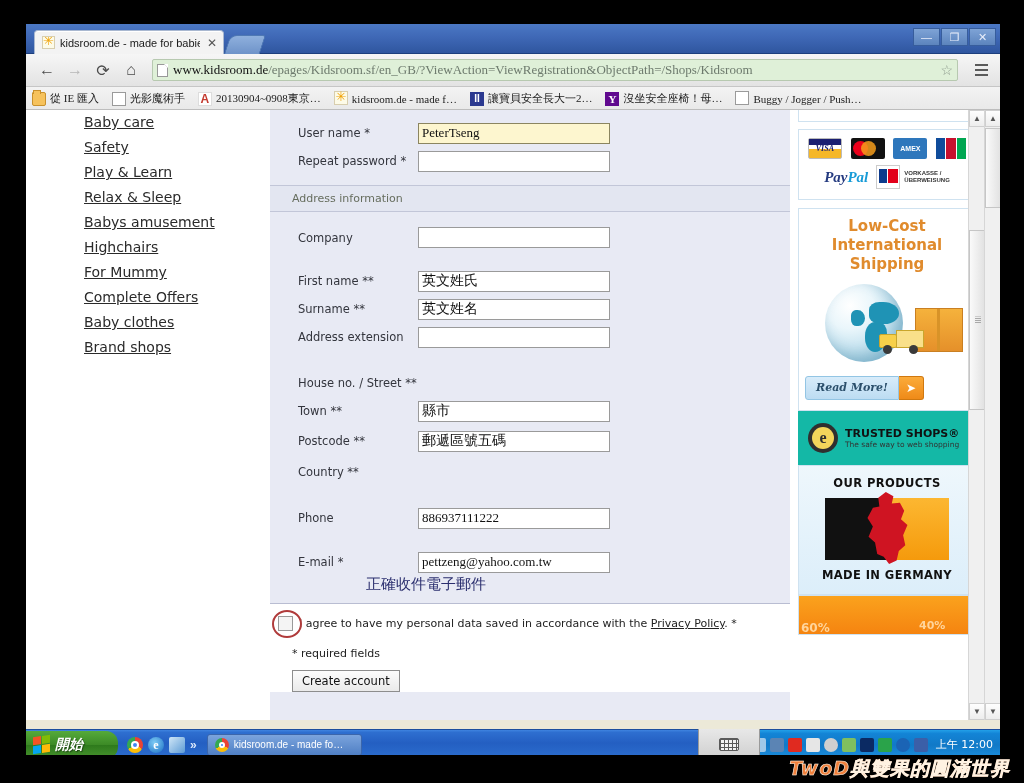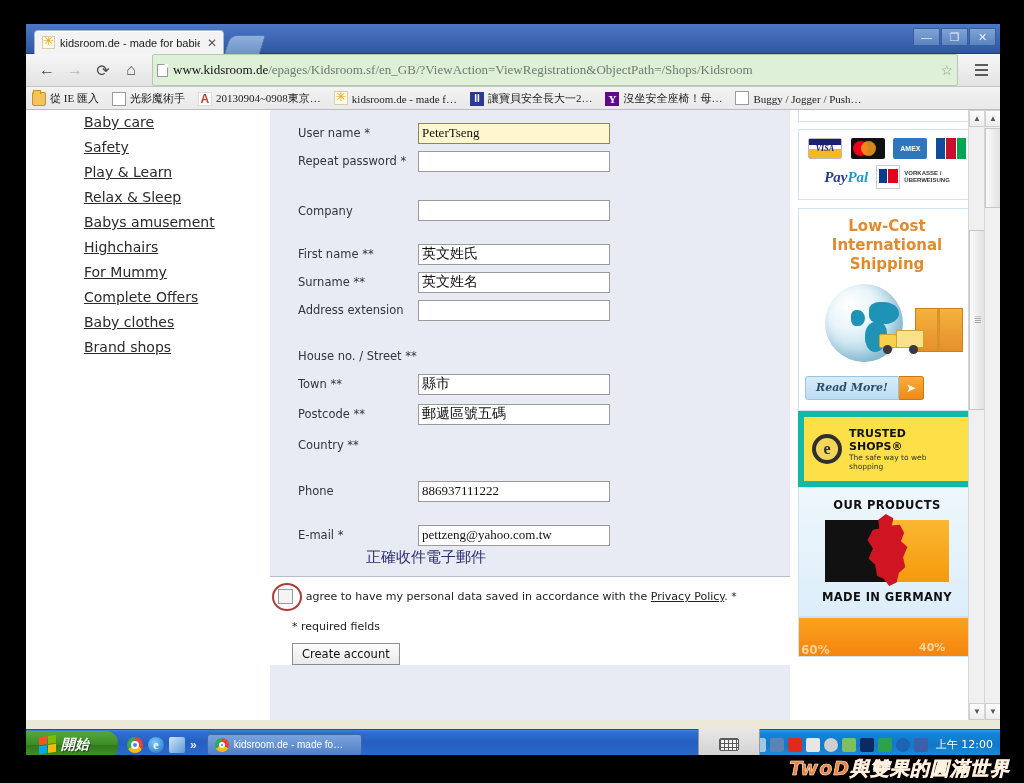--- a/index.html
+++ b/index.html
@@ -99,21 +99,21 @@
   }
   .navbtn {
     width: 26px; height: 24px;
     display: flex; align-items: center; justify-content: center;
     color: #4c4c4c; font-size: 16px;
     margin-right: 2px;
   }
   .navbtn.disabled { color: #b6b6b6; }
   #omnibox {
     flex: 1;
-    height: 32px;
+    height: 22px;
     margin: 0 6px 0 6px;
     background: #dff0d8;
     border: 1px solid #b7c9b0;
     border-radius: 2px;
     display: flex; align-items: center;
     padding: 0 4px;
     position: relative;
   }
   .page-ico {
     width: 11px; height: 13px; background: #fff;
@@ -343,21 +343,21 @@
     font-size:11px; color:#2b4f6b; padding: 4px 10px; border-radius: 3px 0 0 3px;
   }
   .readmore .rm-arrow {
     background: linear-gradient(to bottom,#fbab3a,#ef8a18);
     border:1px solid #d0780f; border-left:none;
     color:#fff; font-size:12px; padding: 4px 7px; border-radius: 0 3px 3px 0;
     display:flex;align-items:center;
   }
 
   
-  .trusted { background:#fde047; border:6px solid #14b8a6; display:flex; align-items:center; gap:7px; padding:10px 8px; }
+  .trusted { background:#14b8a6; border:2px solid #14b8a6; display:flex; align-items:center; gap:7px; padding:10px 8px; }
   .ts-seal { width:30px;height:30px;border-radius:50%;background:#2f2f2f;position:relative;flex:0 0 auto;}
   .ts-seal::after{content:"e";position:absolute;inset:4px;border-radius:50%;background:#f3d55b;color:#2f2f2f;font-family:"Liberation Serif",serif;font-size:16px;font-weight:bold;text-align:center;line-height:22px;}
   .ts-t1 { font-family:"DejaVu Sans",sans-serif; font-weight:bold; font-size:11px; color:#111; }
   .ts-t2 { font-family:"DejaVu Sans",sans-serif; font-size:7.5px; color:#333; }
 
   
   .mig { background: linear-gradient(to bottom,#eef7fc,#dceefa); border:1px solid #cfe2f0; text-align:center; padding:10px 6px 12px; }
   .mig-t { font-family:"DejaVu Sans",sans-serif; font-weight:bold; font-size:11.5px; color:#111; letter-spacing:.4px;}
   .flag { position:relative; width:124px; height:62px; margin: 8px auto; display:flex; }
   .flag .fb{flex:1;background:#111;} .flag .fo{flex:1;background:linear-gradient(to bottom,#fcb731,#f59a0c);}
@@ -393,21 +393,21 @@
   #taskbar {
     position: absolute; left: 0; bottom: 0; width: 974px; height: 30px;
     background: linear-gradient(to bottom,#3f84e0 0%,#2e6fd0 8%,#245fc2 45%,#2b6ccd 92%,#1f4f9e 100%);
     display: flex; align-items: center;
     border-top: 1px solid #1d4f9e;
   }
   #startbtn {
     height: 28px; min-width: 92px;
     background: linear-gradient(to bottom,#55aa3a,#3c8a26 50%,#2e7a1c 51%,#49952f);
     border-radius: 0 12px 12px 0;
-    display:flex;align-items:center;gap:5px;padding:0 14px 0 13px;
+    display:flex;align-items:center;gap:5px;padding:0 14px 0 7px;
     color:#fff;
   }
   .winlogo{width:17px;height:17px;display:grid;grid-template-columns:1fr 1fr;grid-template-rows:1fr 1fr;gap:1px;transform:skewY(-8deg);}
   .winlogo i{display:block;}
   .winlogo i:nth-child(1){background:#f35325;}
   .winlogo i:nth-child(2){background:#81bc06;}
   .winlogo i:nth-child(3){background:#05a6f0;}
   .winlogo i:nth-child(4){background:#ffba08;}
   #startbtn .st {
     font-family:"DejaVu Sans",sans-serif; font-weight:bold; font-size:14px;
@@ -567,20 +567,21 @@
             </div>
             <div class="row" style="height:28px;">
               <span class="lbl">Repeat password *</span>
               <span class="fld">
                 <input class="txt" type="password" value="" style="">
               </span>
             </div>
             <div style="height:10px"></div>
           </div>
 
+          <div class="sec-header">Address information</div>
 
           <div class="form-section" style="padding-top:10px;">
             <div class="row" style="height:31px;">
               <span class="lbl">Company</span>
               <span class="fld">
                 <input class="txt" type="text" value="" style="">
               </span>
             </div>
             <div style="height:14px"></div>
             <div class="row" style="height:28px;">

